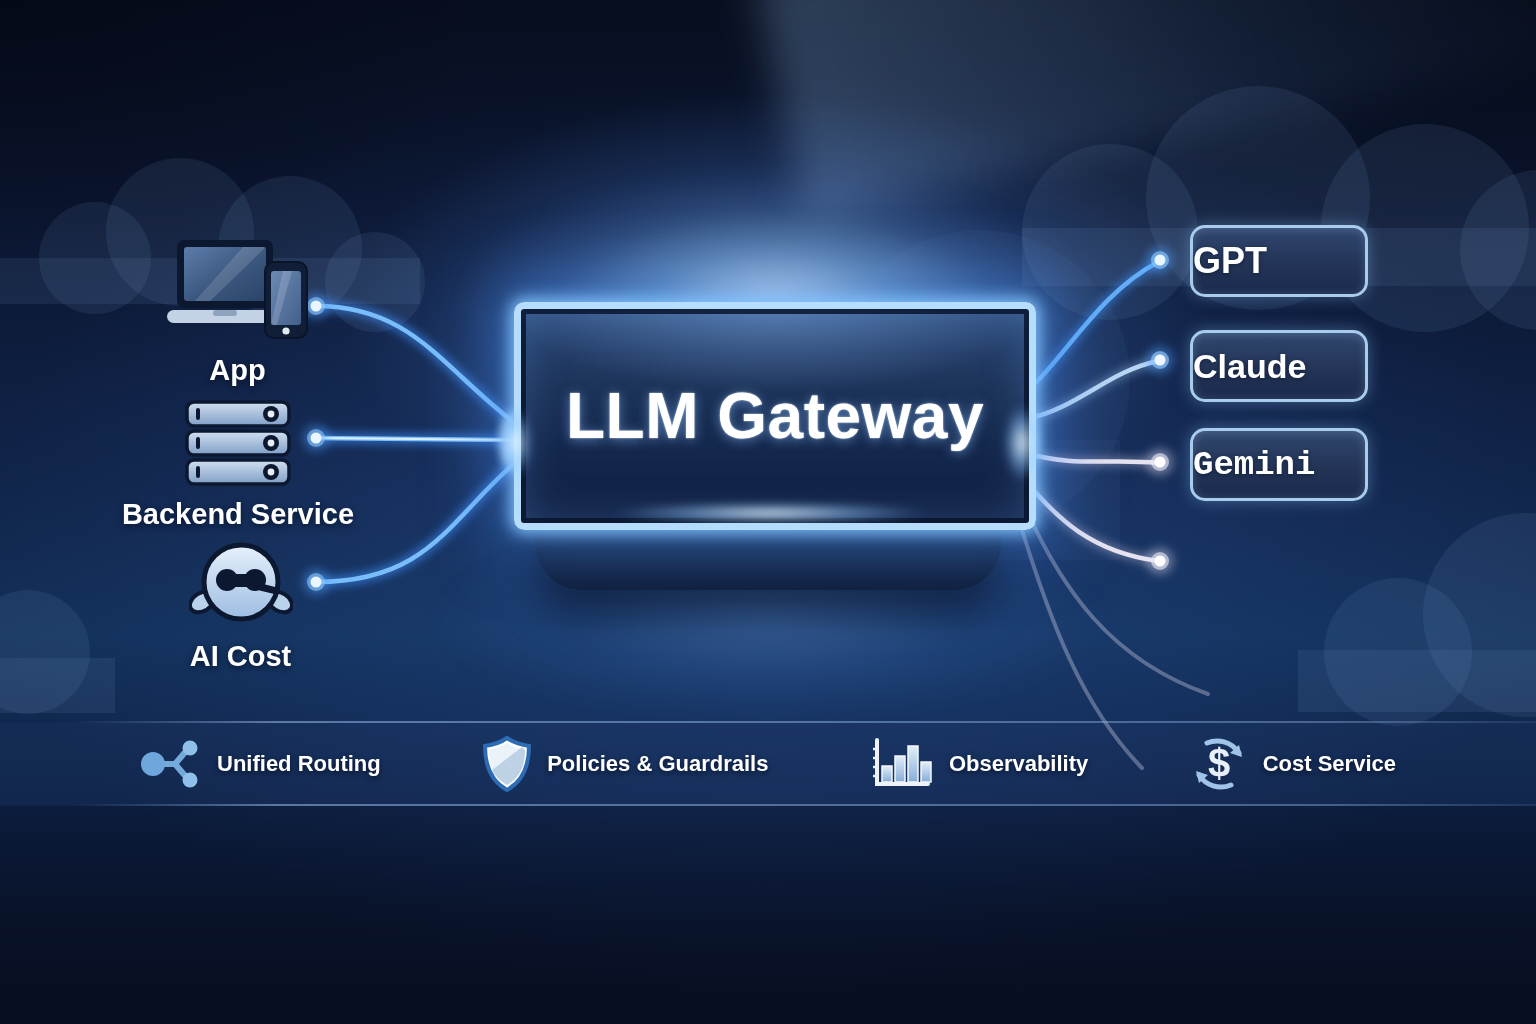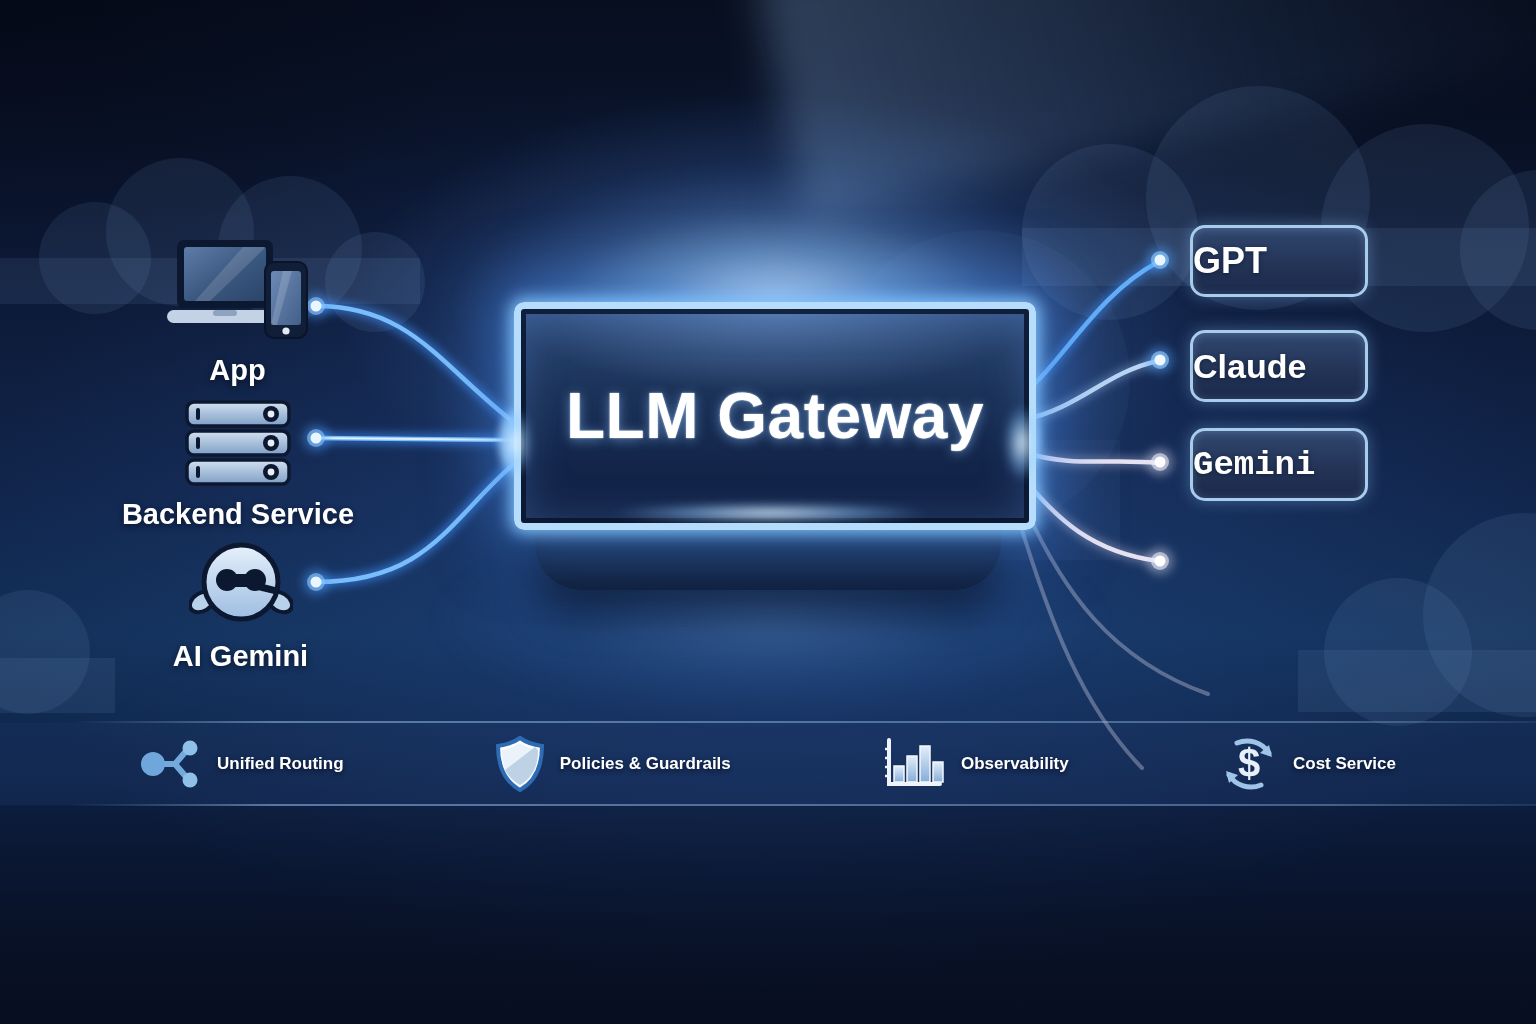--- a/index.html
+++ b/index.html
@@ -58,21 +58,21 @@
   .strip-band{position:absolute;left:0;top:723px;width:1536px;height:82px;background:rgba(46,70,116,0.16);z-index:4;}
   .divider{position:absolute;height:2px;z-index:5;
     background:linear-gradient(90deg, rgba(0,0,0,0), rgba(150,185,230,0.55) 14%, rgba(150,185,230,0.40) 86%, rgba(120,150,200,0.15));}
   .divider-top{left:70px;top:721px;width:1466px;}
   .divider-bottom{left:70px;top:804px;width:1466px;}
   .bottom-shade{position:absolute;left:0;top:806px;width:1536px;height:218px;
     background:linear-gradient(180deg, rgba(8,15,34,0.25), rgba(6,11,26,0.55));z-index:3;}
   .features{position:absolute;left:140px;top:731px;width:1256px;height:66px;display:flex;align-items:center;
     justify-content:space-between;z-index:6;}
   .feature{display:flex;align-items:center;gap:15px;}
-  .feature-label{color:#fff;font-size:17px;font-weight:700;text-shadow:0 2px 5px rgba(5,12,28,0.7);white-space:nowrap;}
+  .feature-label{color:#fff;font-size:22px;font-weight:700;text-shadow:0 2px 5px rgba(5,12,28,0.7);white-space:nowrap;}
 </style>
 </head>
 <body>
 
 <div class="canvas">
 
   <svg class="layer" width="1536" height="1024" aria-hidden="true">
     <g fill="rgba(140,172,222,0.10)">
       <circle cx="1110" cy="232" r="88"></circle>
         <circle cx="1258" cy="198" r="112"></circle>
@@ -266,21 +266,21 @@
         </linearGradient>
       </defs>
       <ellipse cx="13" cy="64" rx="13" ry="9" fill="#b9d2ec" stroke="#0c1830" stroke-width="4" transform="rotate(-32 13 64)"></ellipse>
       <ellipse cx="91" cy="64" rx="13" ry="9" fill="#b9d2ec" stroke="#0c1830" stroke-width="4" transform="rotate(32 91 64)"></ellipse>
       <circle cx="52" cy="44" r="37" fill="url(#head)" stroke="#0c1830" stroke-width="5"></circle>
       <rect x="34" y="36" width="36" height="13" rx="6" fill="#0c1830"></rect>
       <circle cx="38" cy="42" r="11" fill="#0c1830"></circle>
       <circle cx="66" cy="42" r="11" fill="#0c1830"></circle>
       <rect x="70" y="45" width="22" height="7" rx="3.5" fill="#0c1830" transform="rotate(14 70 45)"></rect>
     </svg>
-    <div class="node-label">AI Gemini</div>
+    <div class="node-label">AI Cost</div>
   </div>
 
   <div class="strip-band"></div>
   <div class="divider divider-top"></div>
   <div class="divider divider-bottom"></div>
   <div class="bottom-shade"></div>
 
   <div class="features">
 
     <div class="feature">

